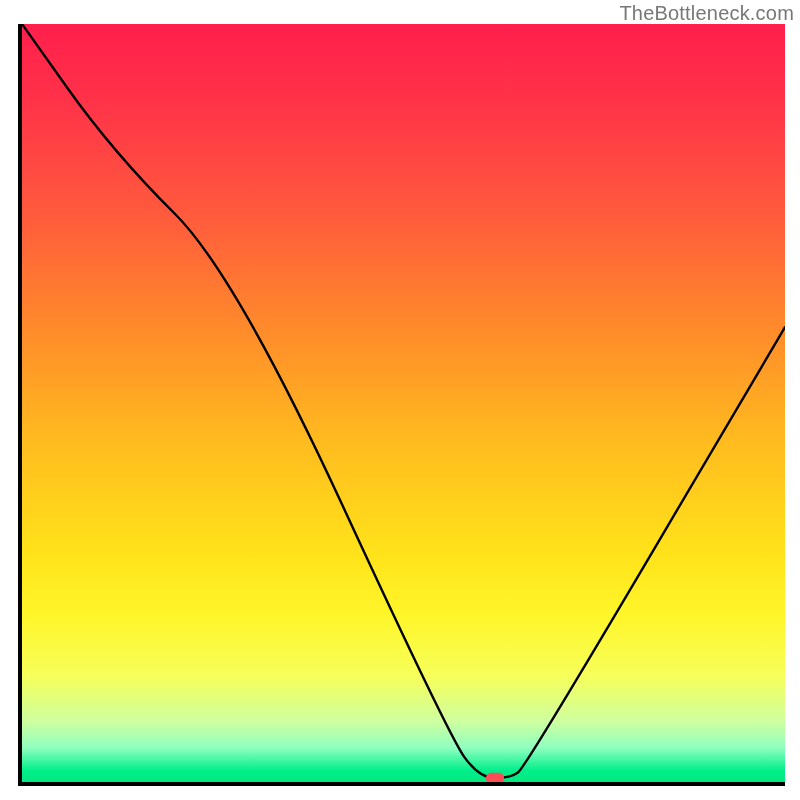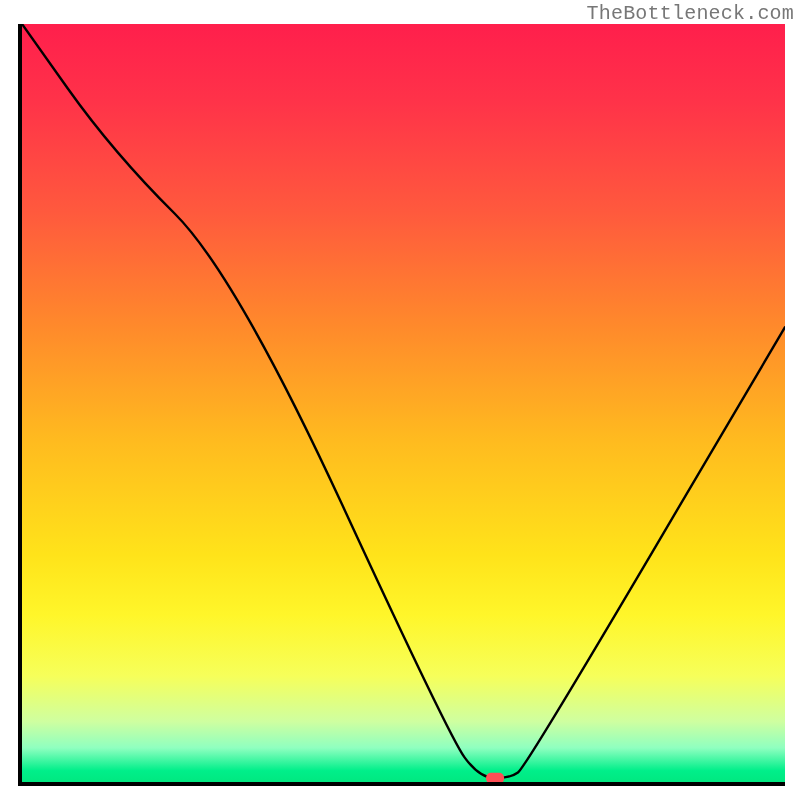--- a/index.html
+++ b/index.html
@@ -8,21 +8,20 @@
     width: 800px;
     height: 800px;
     overflow: hidden;
     background: #ffffff;
     font-family: Arial, Helvetica, sans-serif;
   }
   .wrap {
     position: relative;
     width: 800px;
     height: 788px;
-    font-family: Liberation Mono, monospace;
   }
   .watermark {
     position: absolute;
     top: 2px;
     right: 6px;
     color: #777;
     font-size: 20px;
     letter-spacing: 0.2px;
   }
   .plot-frame {

